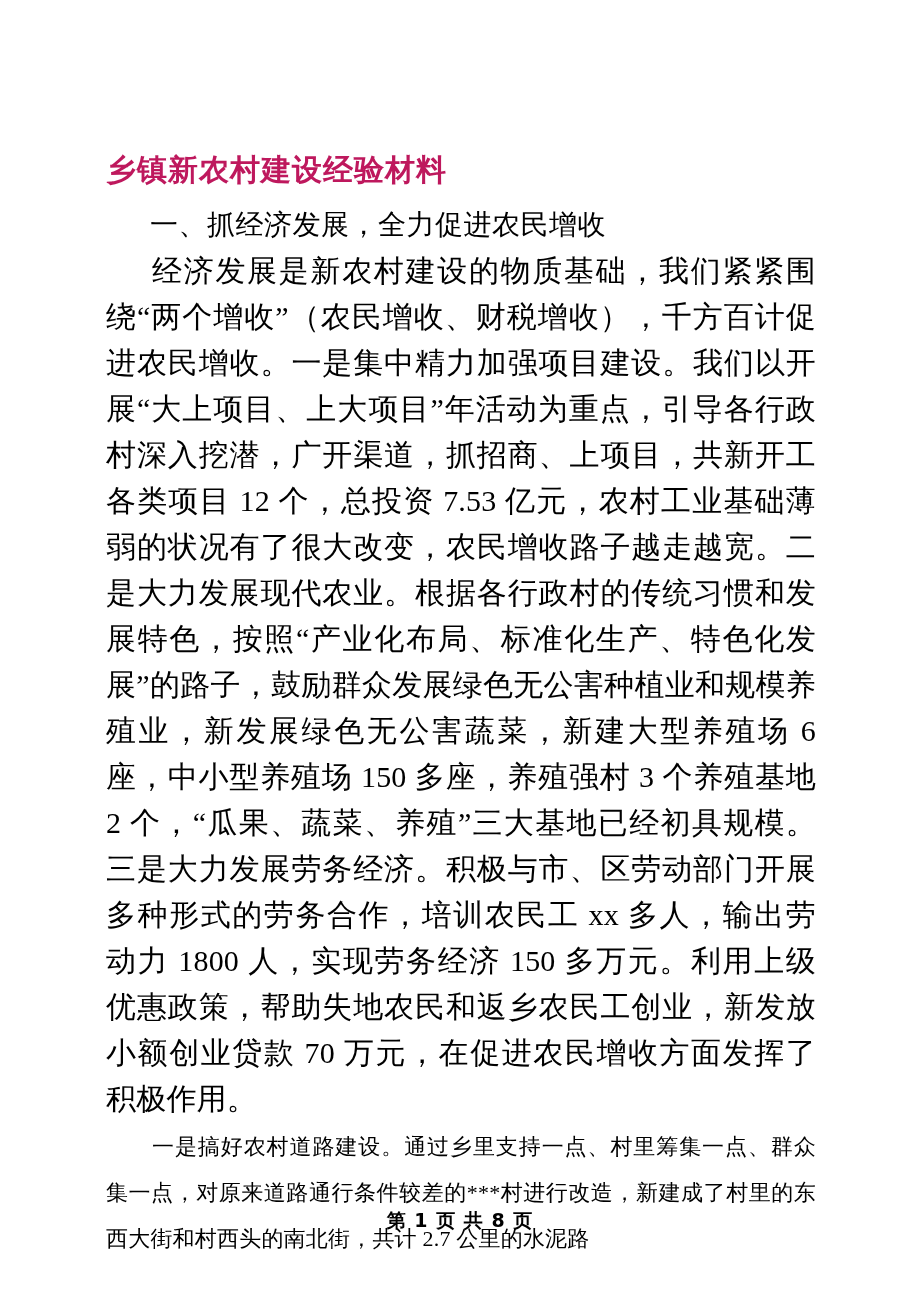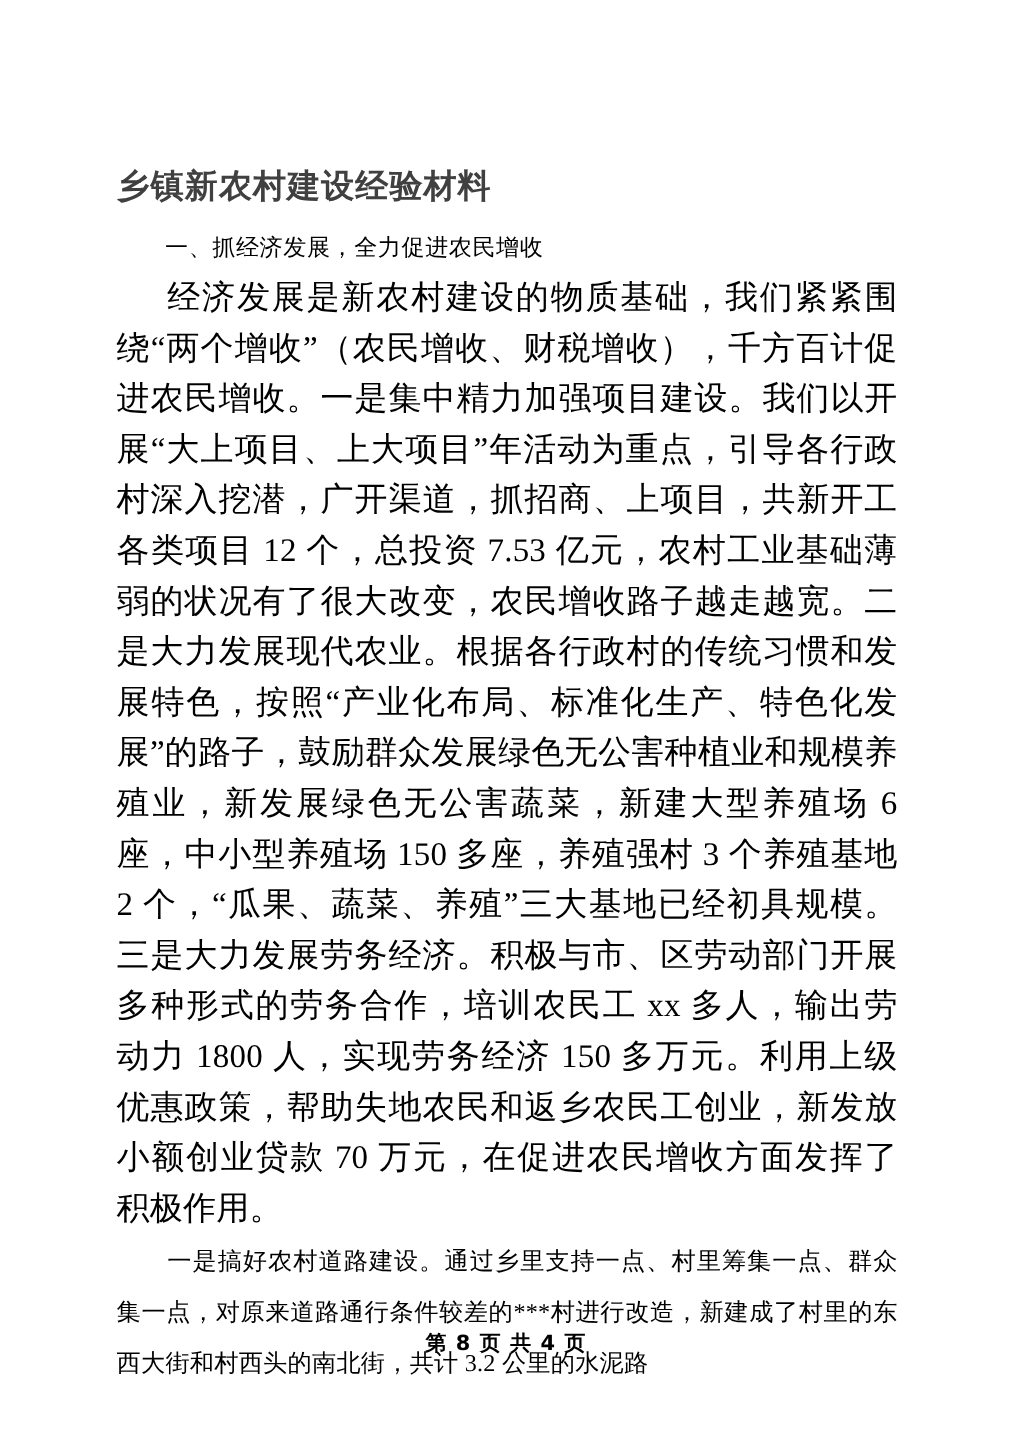--- a/index.html
+++ b/index.html
@@ -23,24 +23,24 @@
     width: 710px;
   }
   .doc-title {
     font-family: "DejaVu Sans", "Liberation Sans", sans-serif;
     font-weight: bold;
     font-size: 30px;
     line-height: 40px;
     letter-spacing: 1px;
     margin: 0 0 14px 0;
     text-align: left;
-    color: #404040;
+    color: #be185d;
   }
   .sub-head {
-    font-size: 21px;
+    font-size: 28px;
     line-height: 42px;
     margin: 0 0 2px 0;
     text-indent: 44px;
     letter-spacing: 0.5px;
   }
   .para {
     font-size: 30px;
     line-height: 46px;
     margin: 0 0 2px 0;
     text-indent: 46px;
@@ -94,19 +94,19 @@
 
   <div class="content">
 
     <h1 class="doc-title">乡镇新农村建设经验材料</h1>
 
     <p class="sub-head">一、抓经济发展，全力促进农民增收</p>
 
     <p class="para">经济发展是新农村建设的物质基础，我们紧紧围绕“两个增收”（农民增收、财税增收），千方百计促进农民增收。一是集中精力加强项目建设。我们以开展“大上项目、上大项目”年活动为重点，引导各行政村深入挖潜，广开渠道，抓招商、上项目，共新开工各类项目 12 个，总投资 7.53 亿元，农村工业基础薄弱的状况有了很大改变，农民增收路子越走越宽。二是大力发展现代农业。根据各行政村的传统习惯和发展特色，按照“产业化布局、标准化生产、特色化发展”的路子，鼓励群众发展绿色无公害种植业和规模养殖业，新发展绿色无公害蔬菜，新建大型养殖场 6 座，中小型养殖场 150 多座，养殖强村 3 个养殖基地 2 个，“瓜果、蔬菜、养殖”三大基地已经初具规模。三是大力发展劳务经济。积极与市、区劳动部门开展多种形式的劳务合作，培训农民工 xx 多人，输出劳动力 1800 人，实现劳务经济 150 多万元。利用上级优惠政策，帮助失地农民和返乡农民工创业，新发放小额创业贷款 70 万元，在促进农民增收方面发挥了积极作用。</p>
 
 
-    <p class="para-tight">一是搞好农村道路建设。通过乡里支持一点、村里筹集一点、群众集一点，对原来道路通行条件较差的***村进行改造，新建成了村里的东西大街和村西头的南北街，共计 3.2 公里的水泥路</p>
+    <p class="para-tight">一是搞好农村道路建设。通过乡里支持一点、村里筹集一点、群众集一点，对原来道路通行条件较差的***村进行改造，新建成了村里的东西大街和村西头的南北街，共计 2.7 公里的水泥路</p>
 
   </div>
 
-  <div class="footer">第 8 页  共 4 页</div>
+  <div class="footer">第 1 页  共 8 页</div>
 
 </div>
 
 </body></html>

